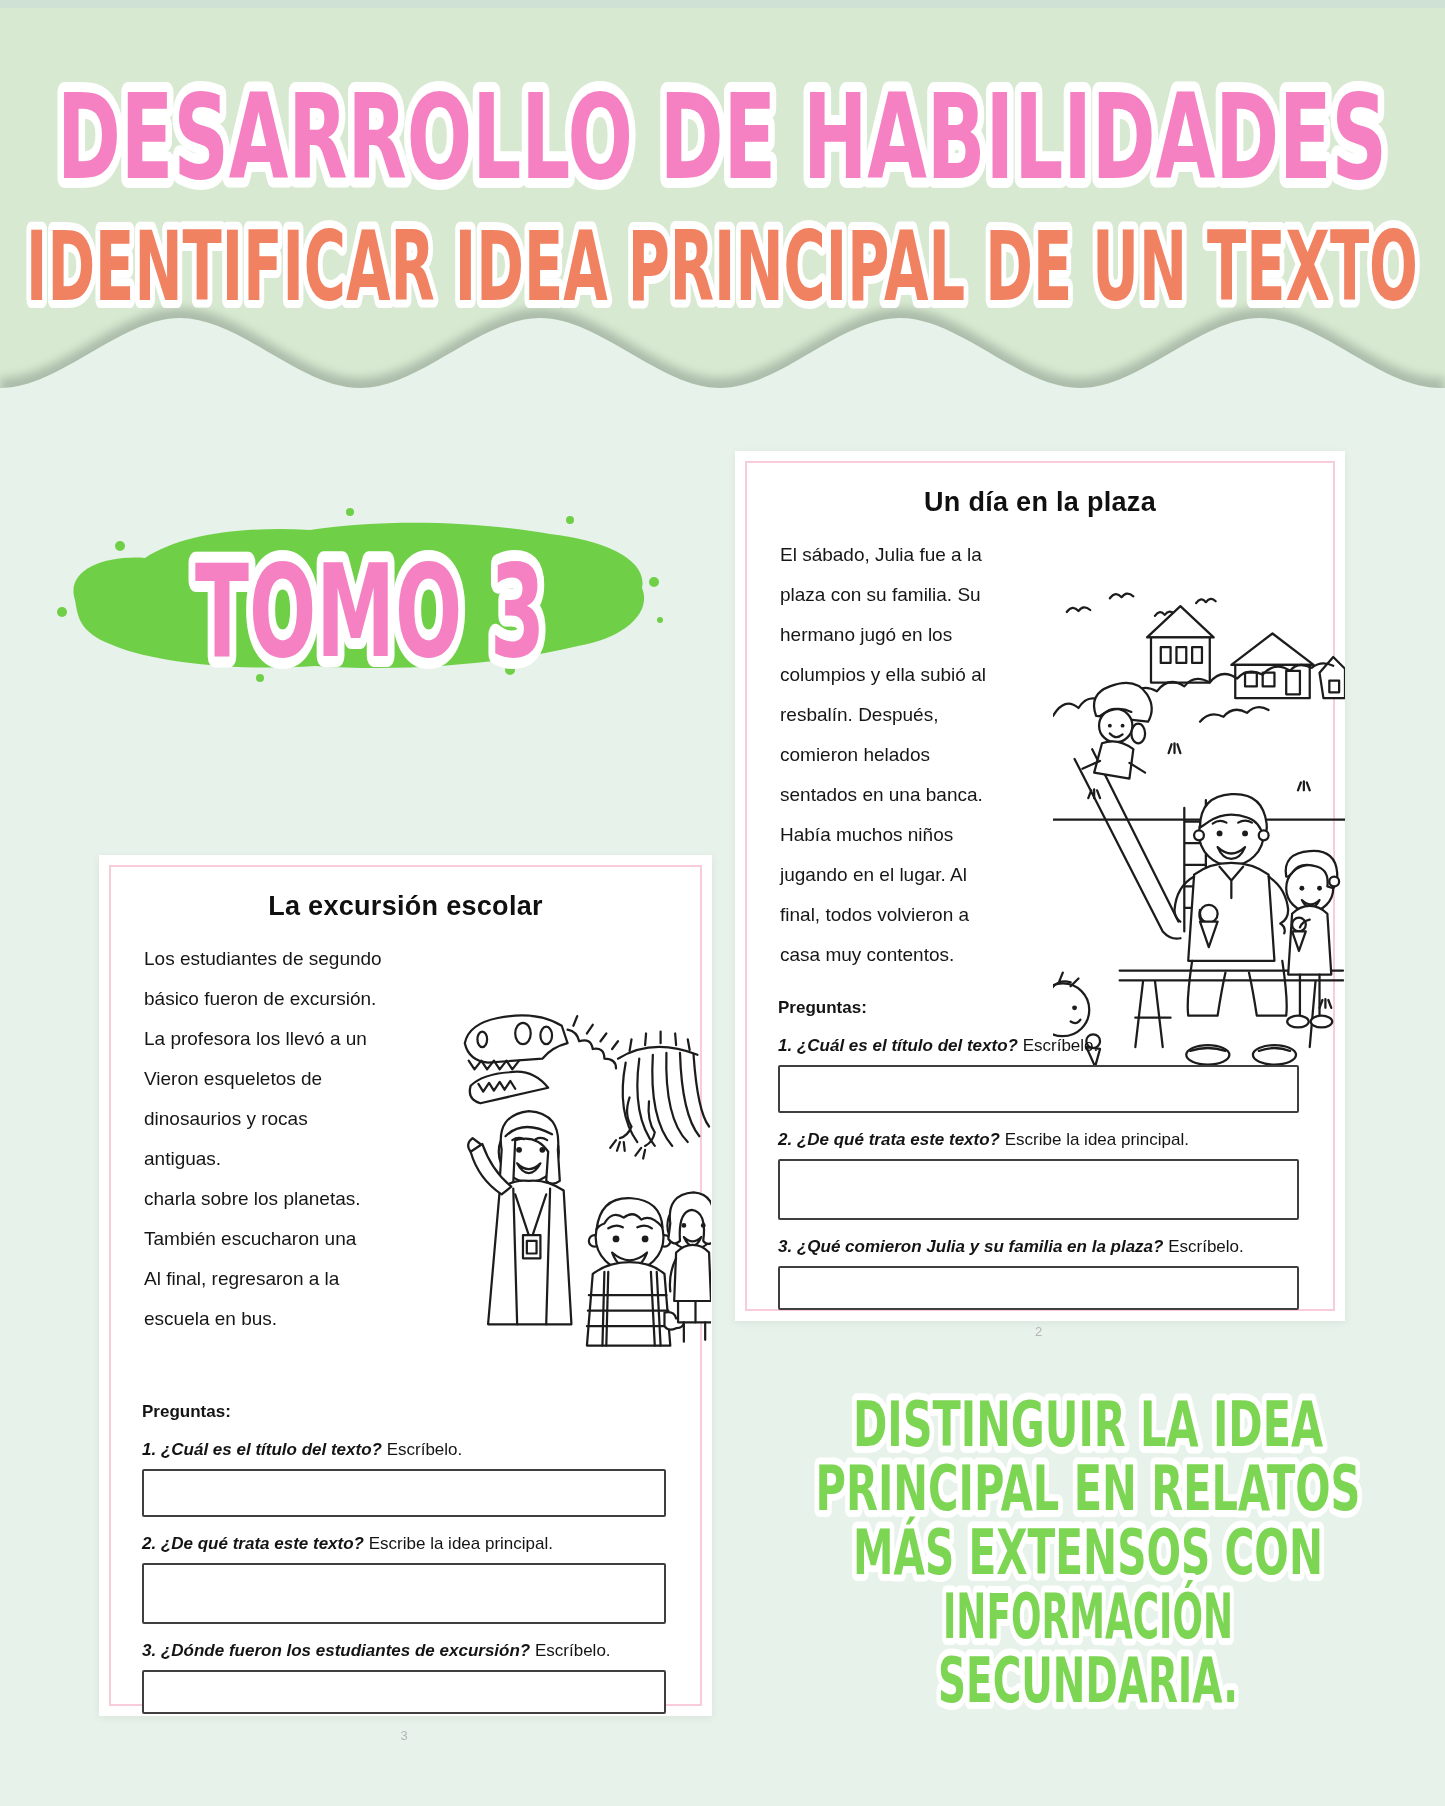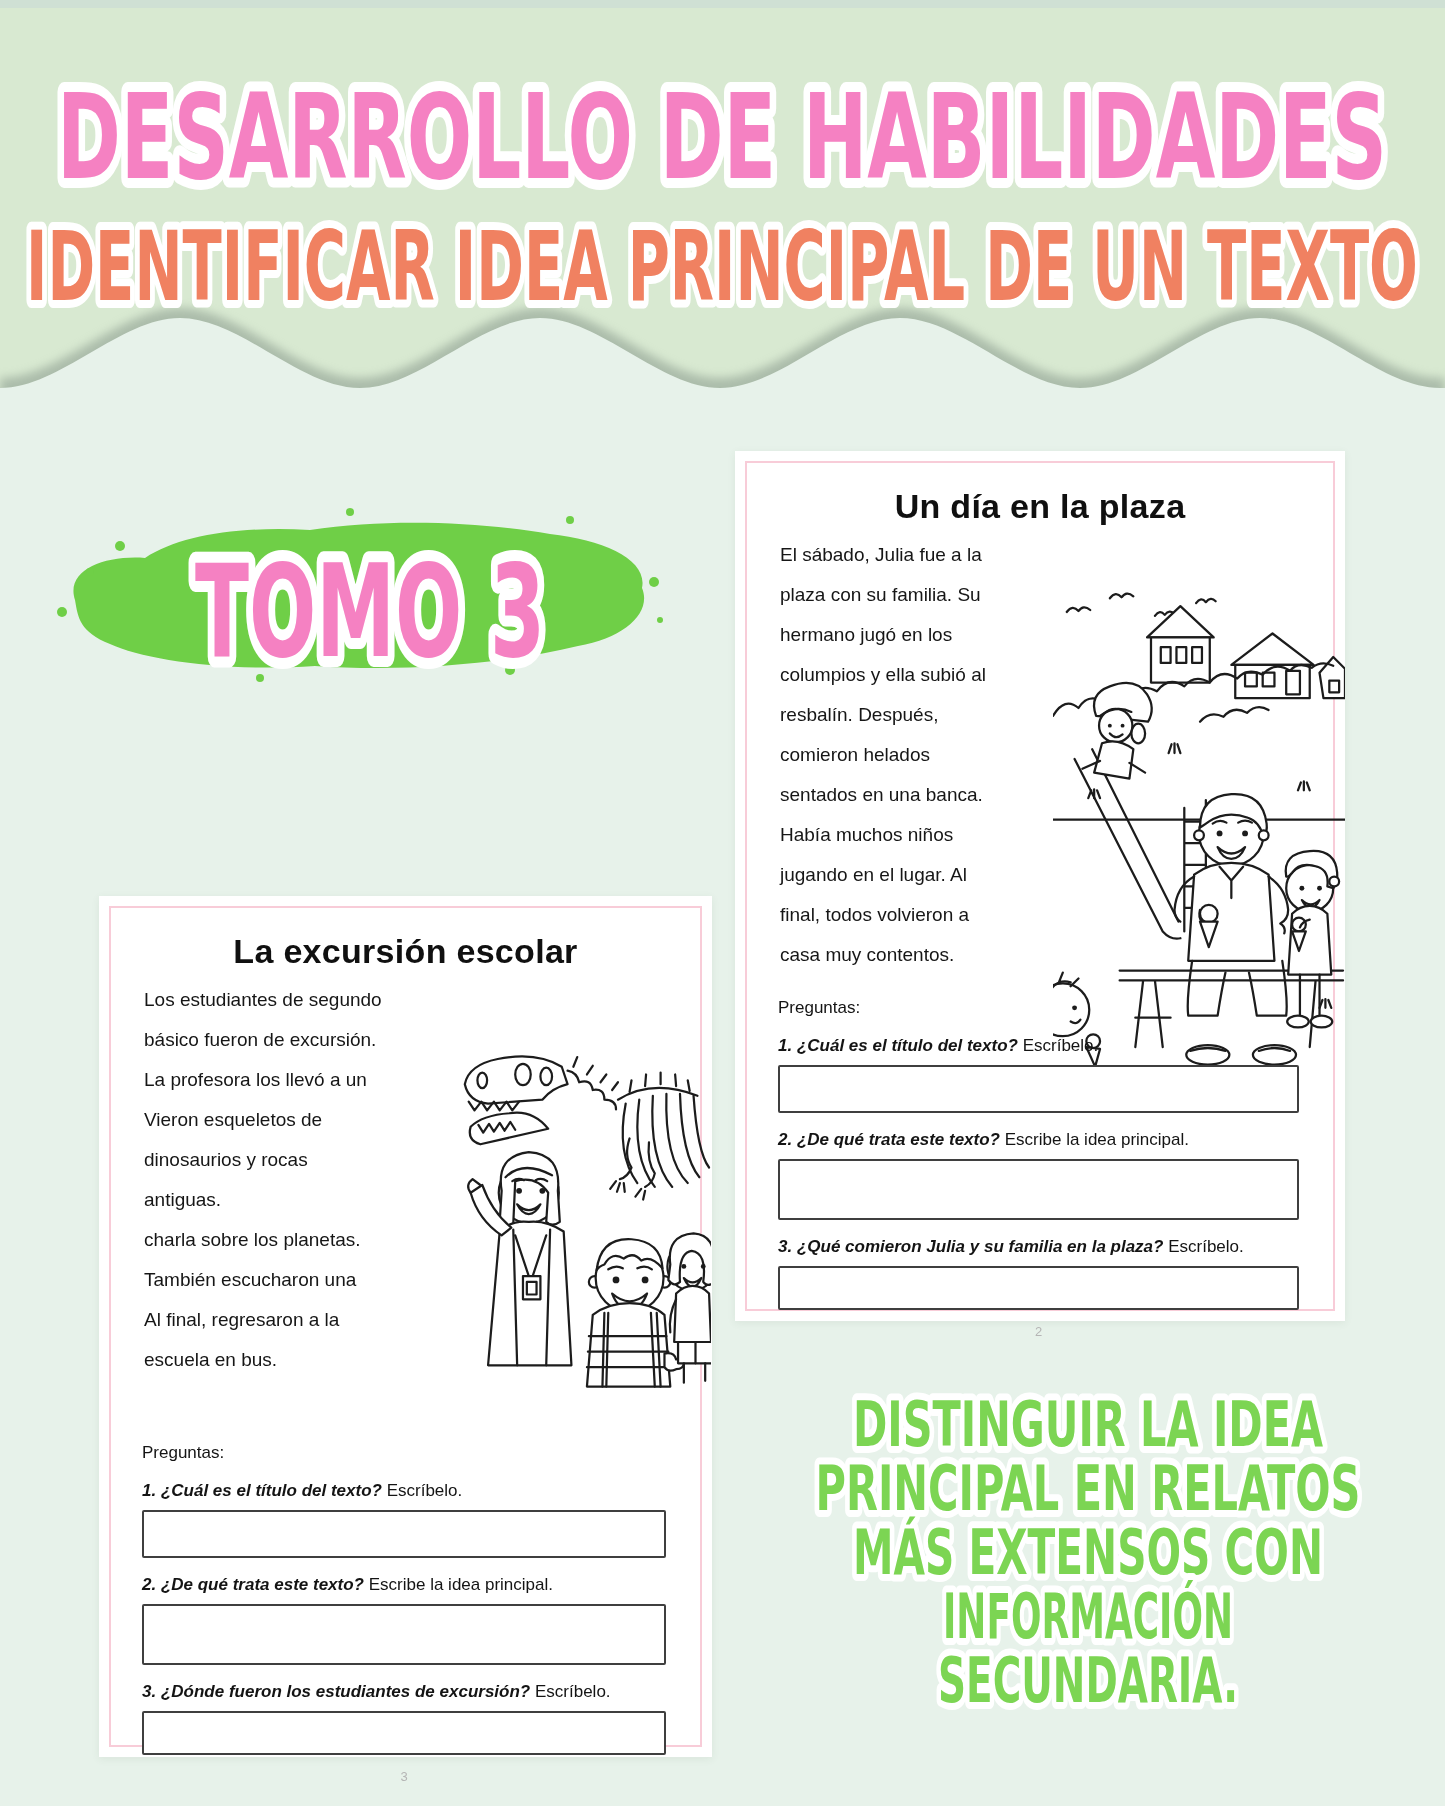--- a/index.html
+++ b/index.html
@@ -9,32 +9,32 @@
     font-family:"Liberation Sans",sans-serif;color:#141414;
   }
   .band-top{position:absolute;top:0;left:0;width:1445px;height:400px;background:#d8e9d1;}
   .wave-svg{position:absolute;top:230px;left:0;}
   .headline-svg{position:absolute;top:0;left:0;}
   .display-text{font-family:"DejaVu Sans","Liberation Sans",sans-serif;font-weight:bold;}
   .banner-svg{position:absolute;top:452px;left:50px;}
   .footer-svg{position:absolute;top:1378px;left:688px;}
 
   .page{position:absolute;background:#ffffff;box-shadow:0 2px 8px rgba(60,90,70,.08);}
-  .page-left{left:99px;top:888px;width:613px;height:861px;}
+  .page-left{left:99px;top:847px;width:613px;height:861px;}
   .page-right{left:735px;top:443px;width:610px;height:870px;}
   .pframe{position:absolute;inset:10px;border:2px solid #f8ccd8;}
   .ptitle{position:absolute;top:24px;left:0;right:0;text-align:center;
-          font-size:34px;font-weight:bold;color:#101010;letter-spacing:.3px;}
+          font-size:27px;font-weight:bold;color:#101010;letter-spacing:.3px;}
   .story{position:absolute;left:33px;top:72px;width:345px;}
   .story-line{height:40px;line-height:40px;font-size:19px;white-space:nowrap;color:#161616;}
   .illus{position:absolute;}
   .illus-right{left:306px;top:118px;}
   .illus-left{left:348px;top:132px;}
   .qa{position:absolute;left:31px;right:34px;top:535px;font-size:17px;}
-  .plabel{font-weight:normal;margin-bottom:18px;}
+  .plabel{font-weight:bold;margin-bottom:18px;}
   .qtext{margin-bottom:9px;white-space:nowrap;}
   .qb{font-weight:bold;font-style:italic;}
   .abox{height:44px;border:2px solid #3f3f3f;border-radius:2px;background:#fff;margin-bottom:17px;}
   .q:nth-child(2) .abox{height:57px;}
   .q:nth-child(3) .abox{height:40px;margin-bottom:14px;}
   .pnum{text-align:center;color:#b5b5b5;font-size:13px;margin-top:4px;}
   .lineart{stroke:#1c1c1c;stroke-width:2.3;fill:none;stroke-linecap:round;stroke-linejoin:round;}
   .lineart .w{fill:#ffffff;}
   .lineart .k{fill:#1c1c1c;stroke:none;}
 </style>

